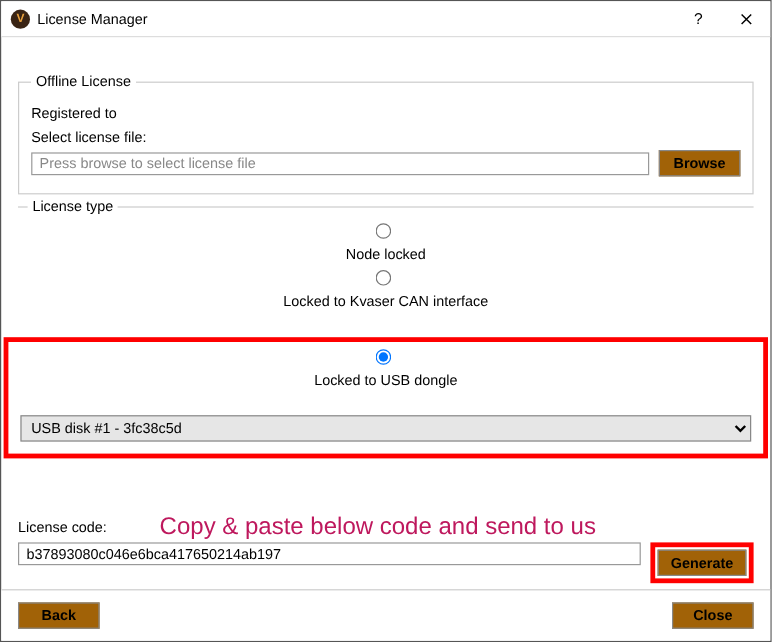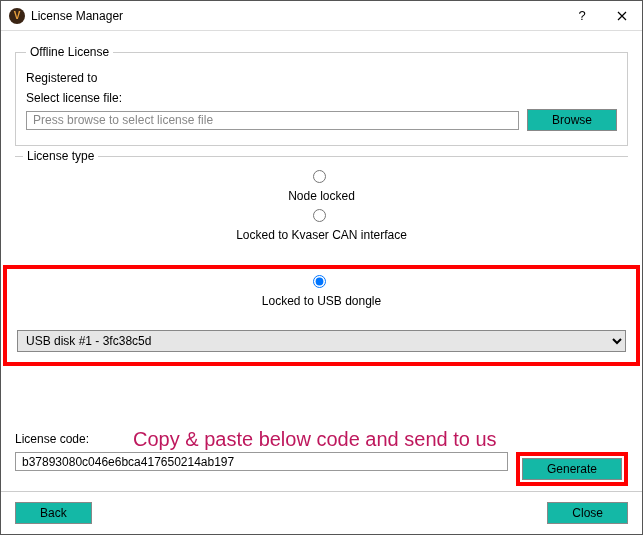--- a/index.html
+++ b/index.html
@@ -40,21 +40,21 @@
     cursor: pointer;
   }
   .titlebar .winbtn.help { font-size: 13px; }
   .content {
     padding: 14px 14px 8px 14px;
     position: relative;
     height: calc(100% - 30px);
   }
   fieldset.offline {
     border: 1px solid #ccc;
-    margin: 0 0 10px 0;
+    margin: 16px 0 10px 0;
     padding: 6px 10px 14px 10px;
     position: relative;
   }
   fieldset.offline > legend {
     padding: 0 4px;
     font-size: 12px;
   }
   .label { margin: 6px 0 4px 0; }
   .file-row { display: flex; gap: 8px; align-items: center; }
   input.textfield {
@@ -64,25 +64,26 @@
     padding: 2px 6px;
     font-family: inherit;
     font-size: 12px;
     background: #fff;
   }
   input.textfield::placeholder { color: #888; }
   button.btn {
     height: 22px;
     min-width: 68px;
     border: 1px solid #888;
-    background: #14b8a6;
+    background: #a16207;
     font-family: inherit;
     font-size: 12px;
     cursor: pointer;
-    padding: 0 24px;
+    padding: 0 10px;
+    font-weight: bold;
   }
   .lt-border-top {
     border-top: 1px solid #ccc;
     margin-top: 0px;
     position: relative;
   }
   .lt-border-top .legend {
     position: absolute;
     top: -8px;
     left: 8px;

